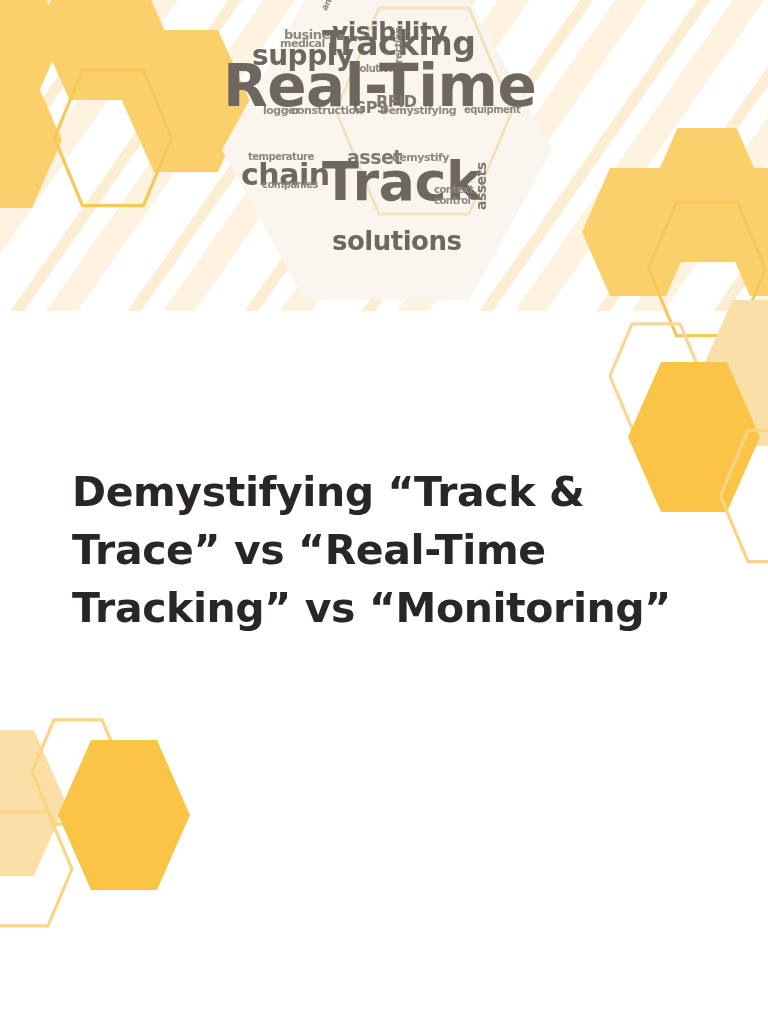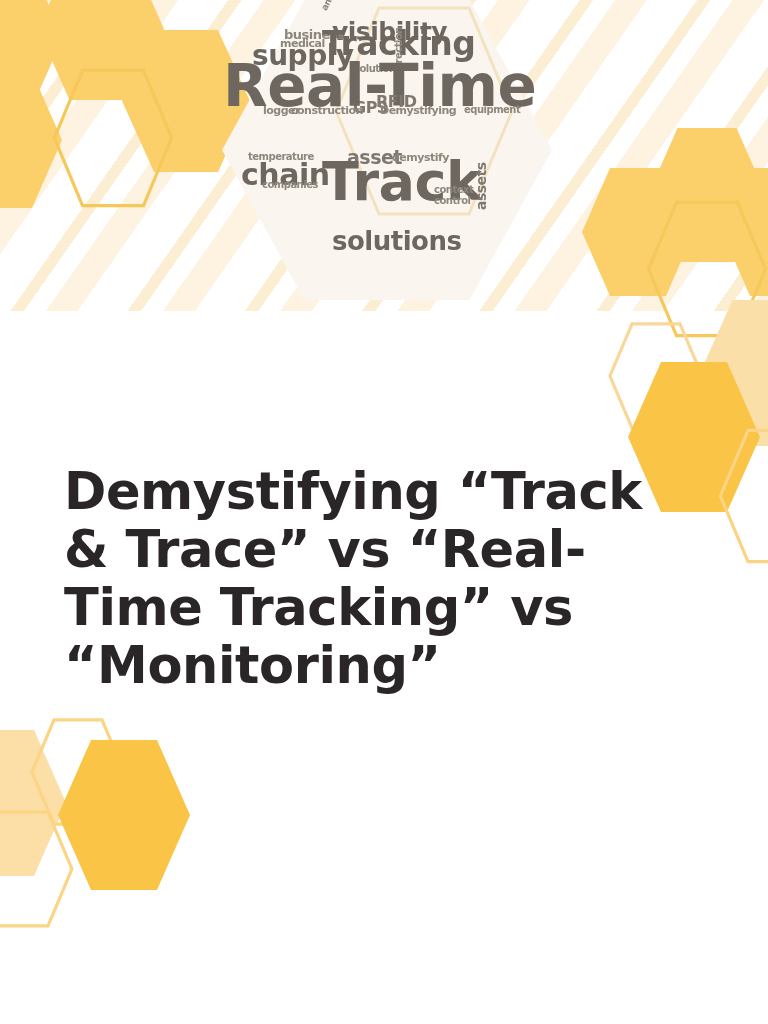--- a/index.html
+++ b/index.html
@@ -90,27 +90,27 @@
     line-height: 1;
     letter-spacing: -0.5px;
   }
   .w.dark   { color: #6e6760; }
   .w.mid    { color: #7f7870; }
   .w.light  { color: #8d867d; }
 
   
   .title {
     position: absolute;
-    left: 64px;
+    left: 72px;
     top: 463px;
     width: 600px;
     color: #2a2527;
     font-family: "DejaVu Sans", sans-serif;
     font-weight: 700;
-    font-size: 51px;
+    font-size: 41px;
     line-height: 58px;
     letter-spacing: -0.4px;
   }
 
   
   .footer {
     position: absolute;
     left: 0;
     top: 872px;
     width: 768px;

